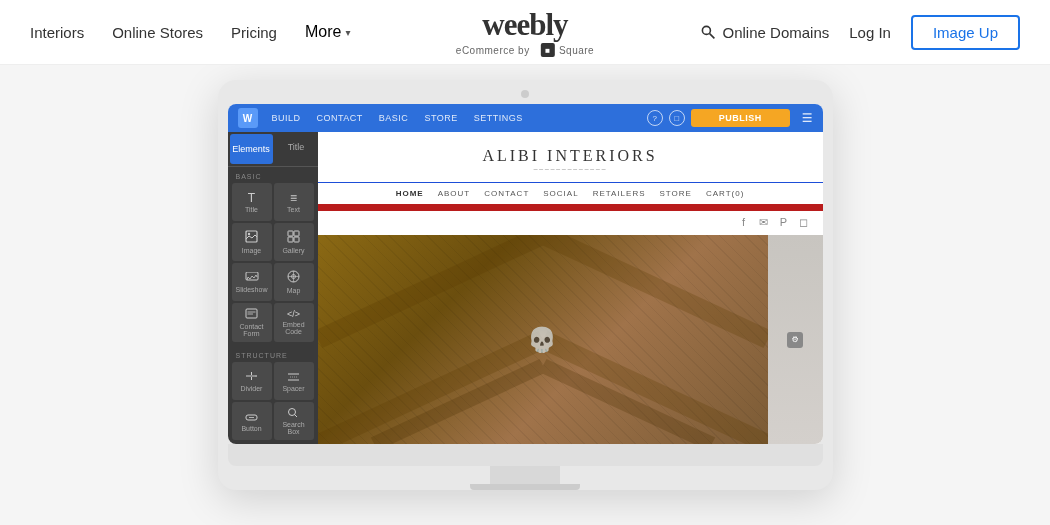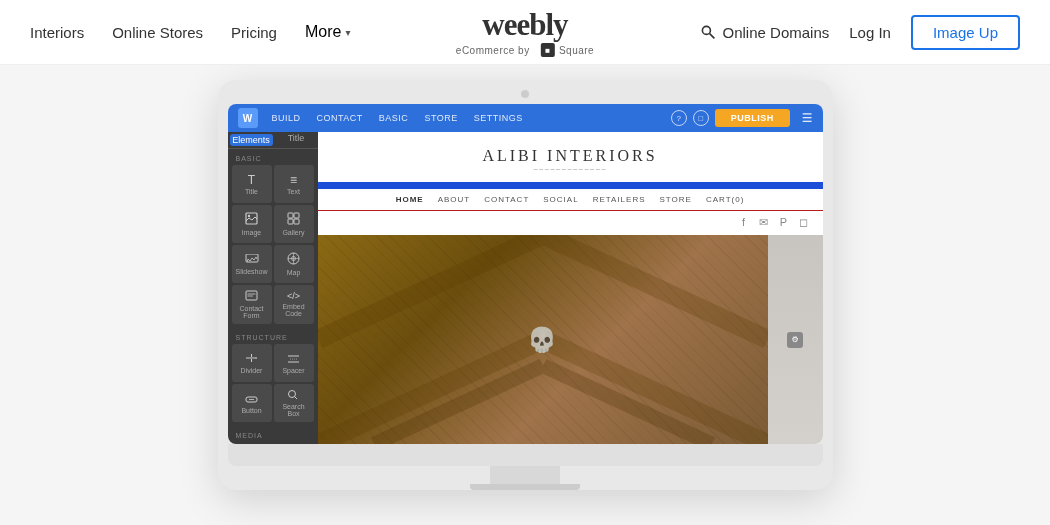--- a/index.html
+++ b/index.html
@@ -214,21 +214,21 @@
       align-items: center;
       justify-content: center;
       color: rgba(255,255,255,0.8);
       font-size: 8px;
     }
     .publish-btn {
       background: #f5a623;
       color: #fff;
       font-size: 9px;
       font-weight: 700;
-      padding: 4px 16px;
+      padding: 4px 28px;
       border-radius: 3px;
       letter-spacing: 0.5px;
       border: none;
       cursor: pointer;
     }
     .topbar-menu {
       color: rgba(255,255,255,0.85);
       font-size: 12px;
       margin-left: 6px;
     }
@@ -247,21 +247,21 @@
       flex-direction: column;
       overflow: hidden;
     }
     .sidebar-tabs {
       display: flex;
       border-bottom: 1px solid #555;
     }
     .sidebar-tab {
       flex: 1;
       text-align: center;
-      padding: 1px 0;
+      padding: 10px 0;
       font-size: 9px;
       color: #aaa;
       cursor: pointer;
     }
     .sidebar-tab.active {
       background: #2d6fdb;
       color: #fff;
       border-radius: 3px;
       margin: 2px;
     }
@@ -305,40 +305,40 @@
     .preview {
       flex: 1;
       background: #fff;
       display: flex;
       flex-direction: column;
       overflow: hidden;
     }
     .preview-site-header {
       padding: 15px 20px 8px;
       text-align: center;
-      border-bottom: 7px solid #1d4ed8;
+      border-bottom: 1px solid #1d4ed8;
     }
     .site-title {
       font-family: Georgia, serif;
       font-size: 16px;
       letter-spacing: 3px;
       color: #333;
       text-transform: uppercase;
     }
     .site-subtitle {
       font-size: 8px;
       color: #999;
       letter-spacing: 1px;
     }
     .site-nav {
       display: flex;
       justify-content: center;
       gap: 14px;
       padding: 6px 0;
-      border-bottom: 1px solid #b91c1c;
+      border-bottom: 7px solid #b91c1c;
     }
     .site-nav-item {
       font-size: 8px;
       color: #555;
       letter-spacing: 1px;
       cursor: pointer;
       text-transform: uppercase;
     }
     .site-nav-item.active { color: #333; font-weight: 600; }
     .site-social {

